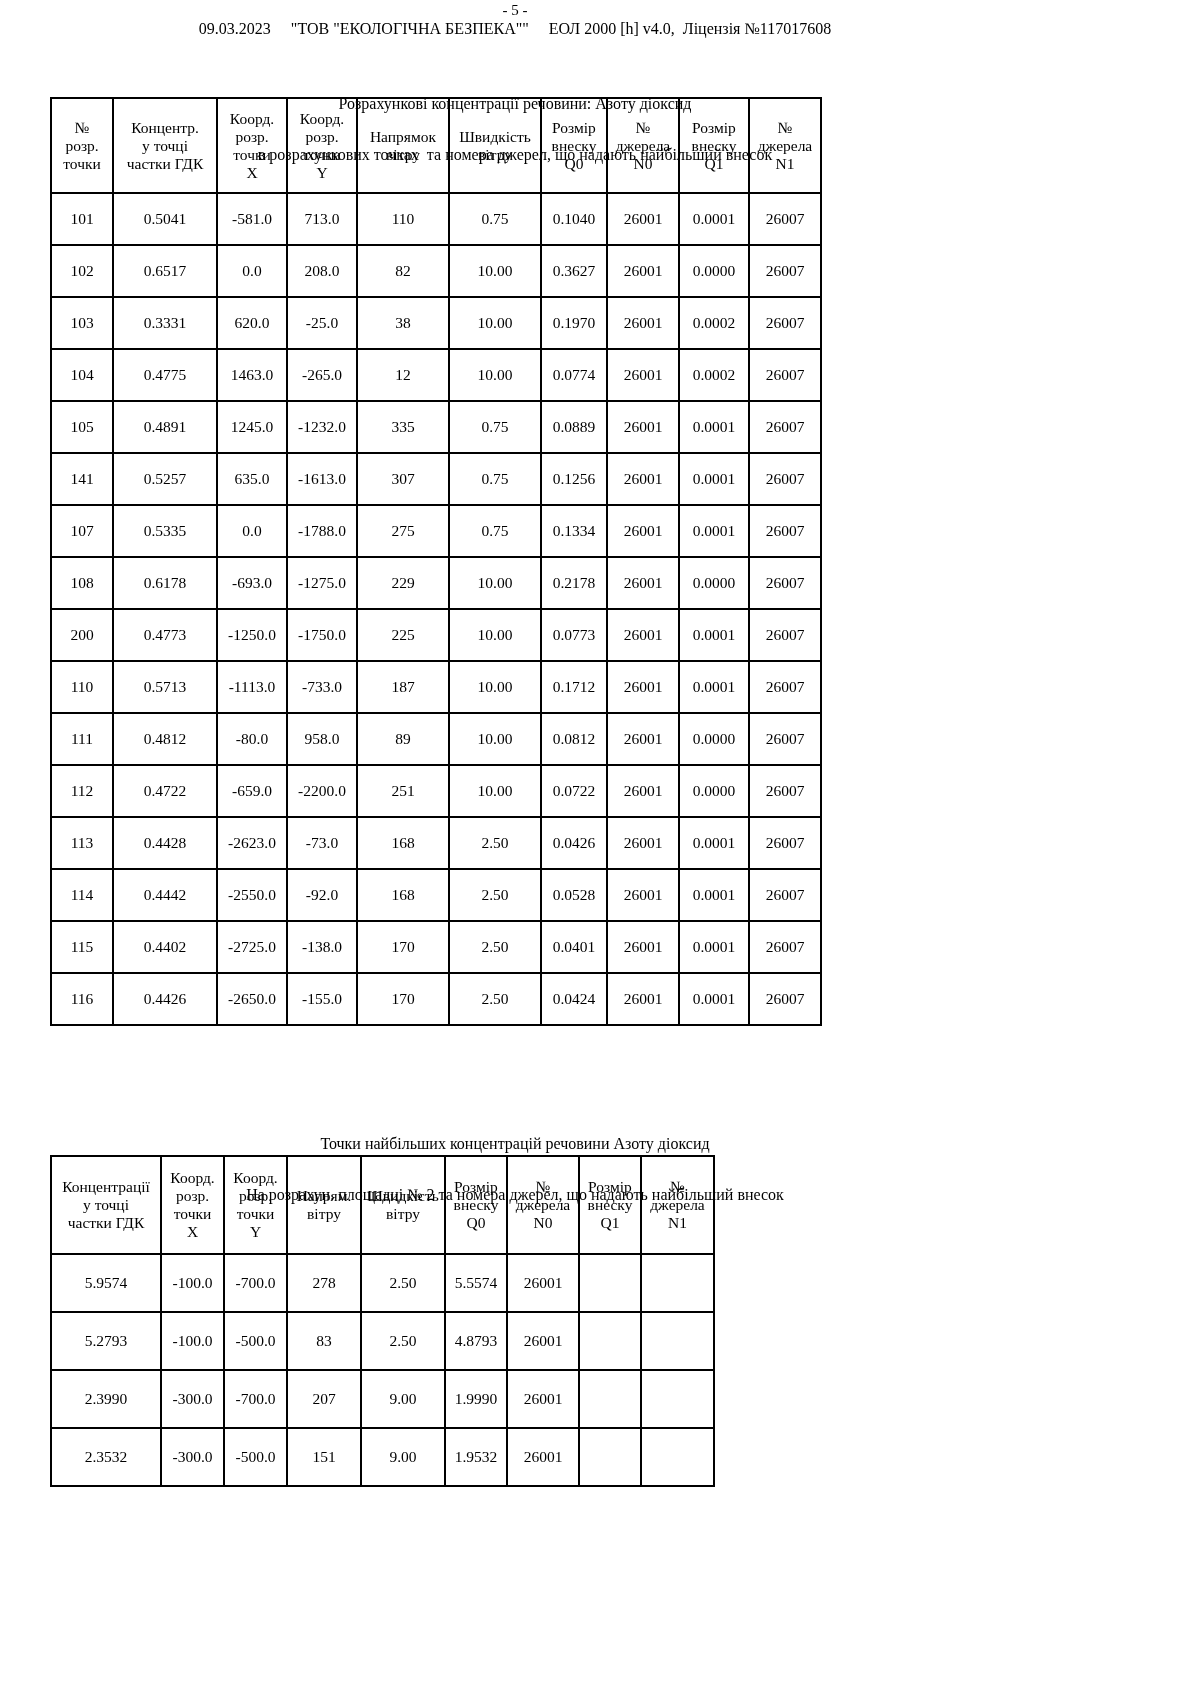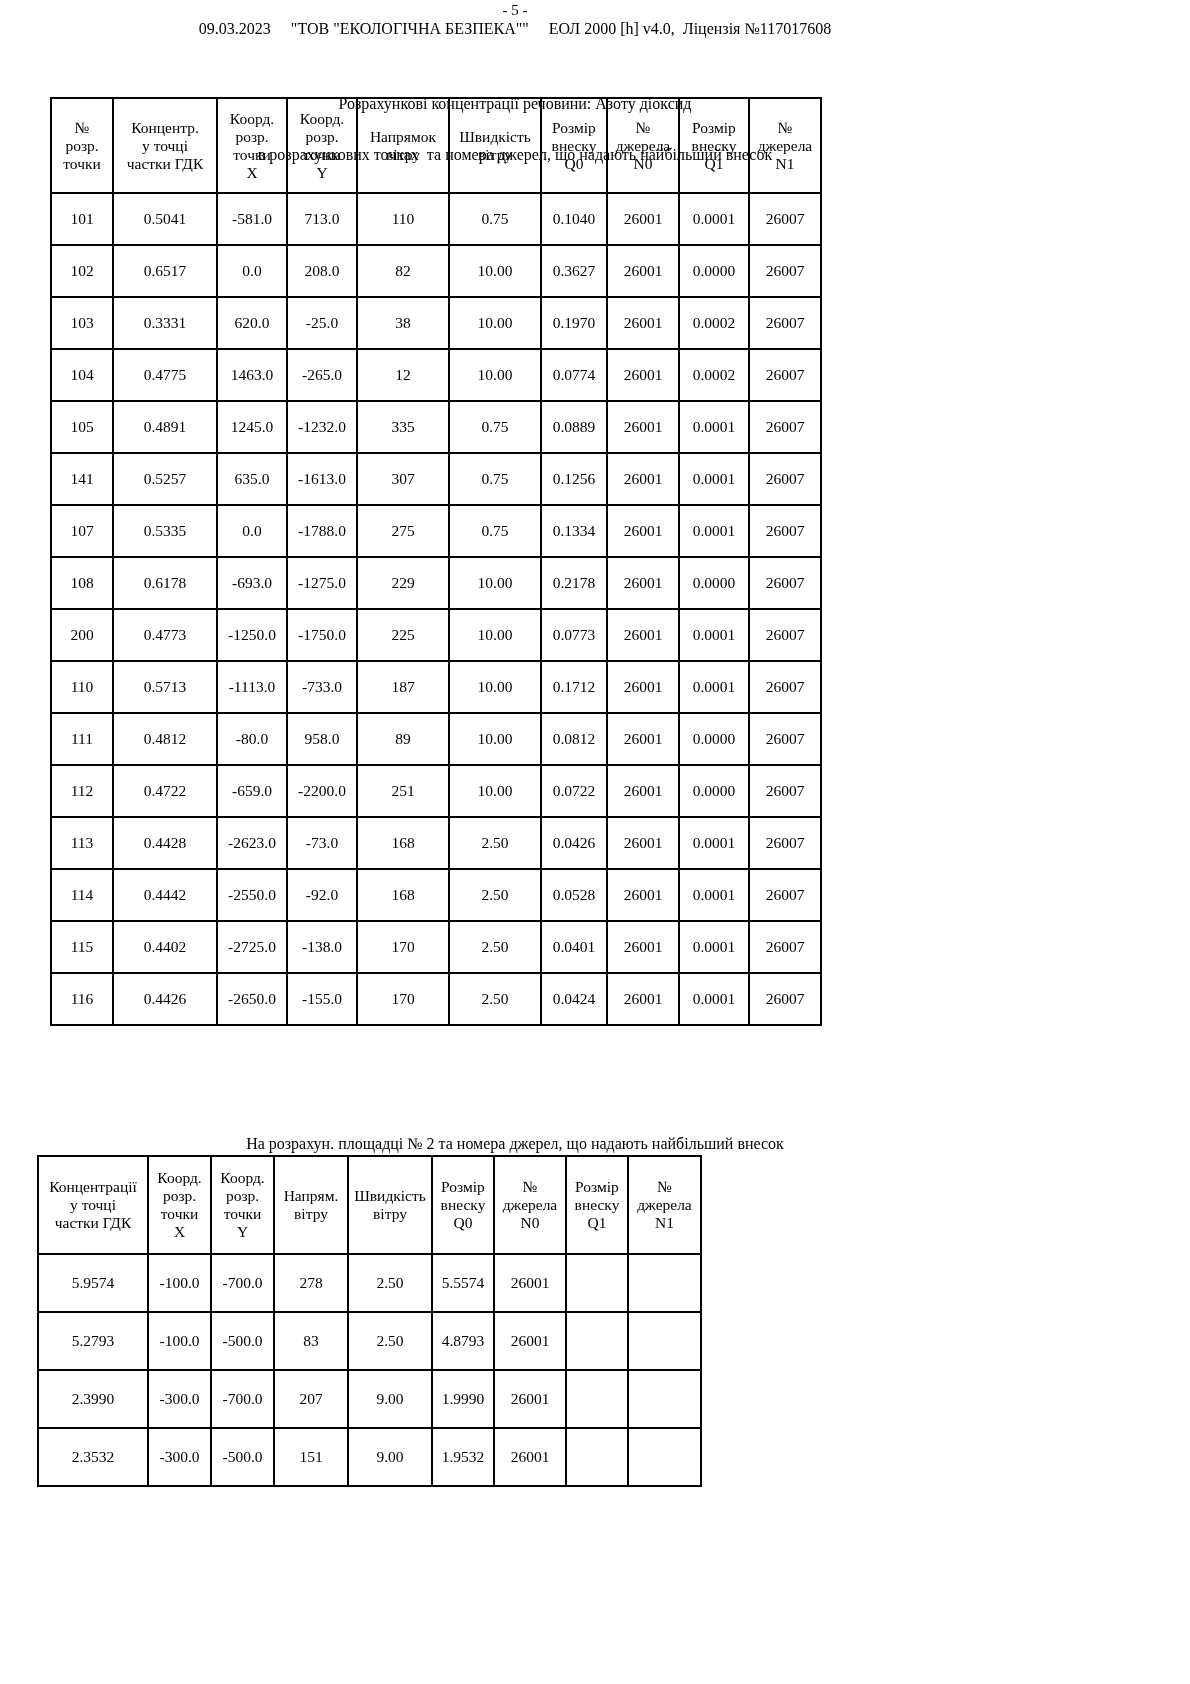--- a/index.html
+++ b/index.html
@@ -18,21 +18,21 @@
   .title-block {
     position: absolute; left: 0; width: 1030px;
     text-align: center; font-size: 16px; line-height: 17px;
     white-space: pre-wrap;
   }
   .t1 { top: 61px; }
   .t2 { top: 1101px; }
 
   .data-table { position: absolute; border-collapse: collapse; table-layout: fixed; }
   .table1 { left: 50px; top: 97px;  width: 770px; }
-  .table2 { left: 37px; top: 1155px; width: 663px; }
+  .table2 { left: 50px; top: 1155px; width: 663px; }
 
   .data-table th, .data-table td {
     border: 2px solid #000;
     text-align: center; vertical-align: middle;
     padding: 0; overflow: hidden;
   }
   .data-table th {
     font-weight: normal; font-size: 15.5px; line-height: 18px;
     white-space: pre-line;
   }
@@ -293,20 +293,21 @@
           <td>2.50</td>
           <td>0.0424</td>
           <td>26001</td>
           <td>0.0001</td>
           <td>26007</td>
         </tr>
       </tbody>
   </table>
 
   <div class="title-block t2">
+    <div>Точки найбільших концентрацій речовини Азоту діоксид</div>
     <div>На розрахун. площадці № 2 та номера джерел, що надають найбільший внесок</div>
   </div>
 
   <table class="data-table table2">
     <colgroup>
       <col style="width:110px">
         <col style="width:63px">
         <col style="width:63px">
       <col style="width:74px">
         <col style="width:84px">

